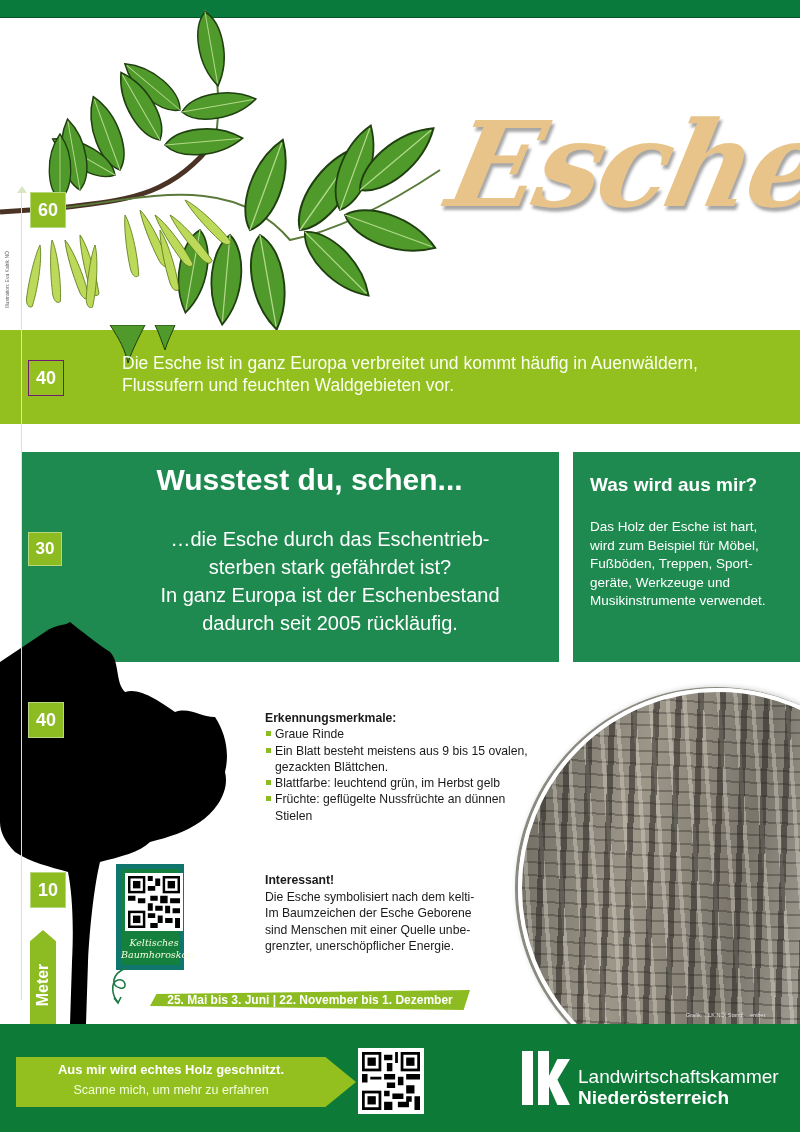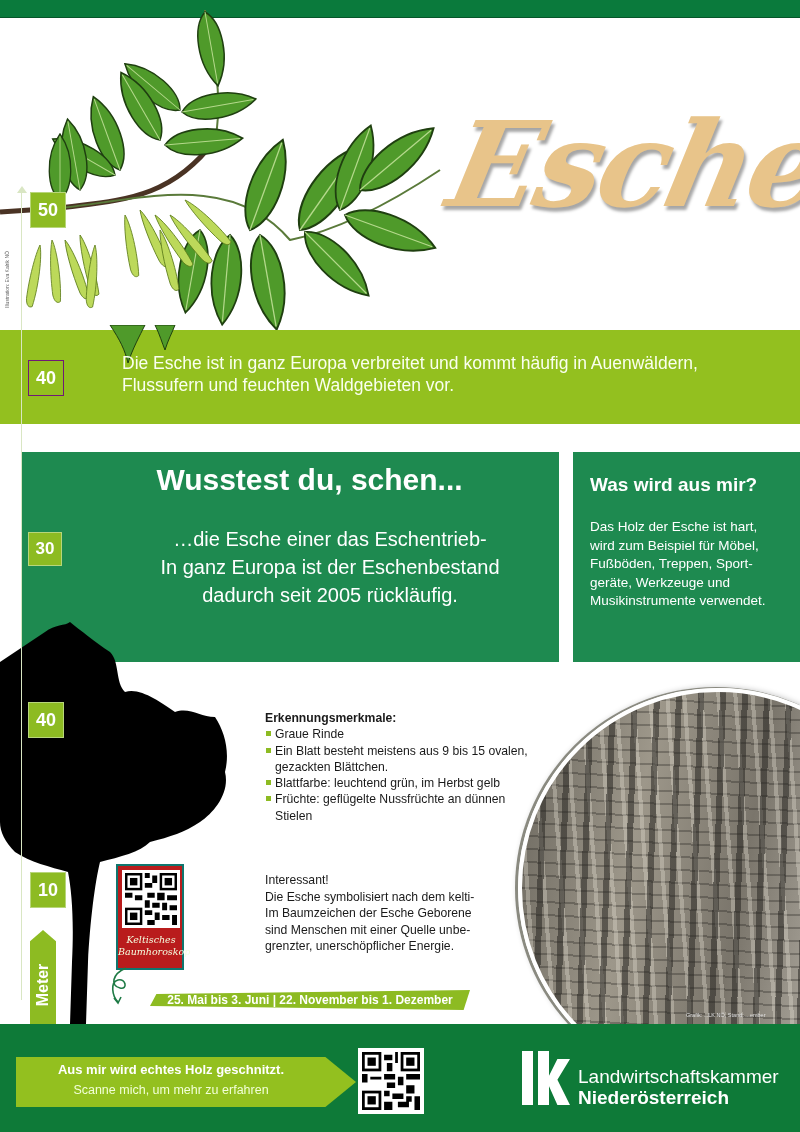--- a/index.html
+++ b/index.html
@@ -31,32 +31,32 @@
   .was-title { left: 590px; top: 474px; width: 200px; font-size: 19px; font-weight: bold; color: #ffffff; }
   .was-body { left: 590px; top: 518px; width: 205px; font-size: 13.5px; color: #ffffff; line-height: 18.5px; }
 
   .features { left: 265px; top: 710px; width: 280px; font-size: 12.2px; color: #1a1a1a; line-height: 16.3px; }
   .features .h { font-weight: bold; }
   .features ul { list-style: none; }
   .features li { position: relative; padding-left: 10px; }
   .features li::before { content: ""; position: absolute; left: 1px; top: 5px; width: 5px; height: 5px; background: #8dbb22; }
 
   .interessant { left: 265px; top: 872px; width: 270px; font-size: 12.2px; color: #1a1a1a; line-height: 16.5px; }
-  .interessant .h { font-weight: normal; }
+  .interessant .h { font-weight: bold; }
 
   .bark { left: 518px; top: 688px; width: 400px; height: 400px; border-radius: 50%; overflow: hidden; border: 4px solid #ffffff; box-shadow: -2px 0 0 1px #8a8a80, 0 0 6px rgba(0,0,0,0.3);
     background:
       repeating-linear-gradient(92deg, rgba(40,38,34,0.55) 0 6px, transparent 6px 22px),
       repeating-linear-gradient(86deg, rgba(230,225,212,0.35) 0 4px, transparent 4px 17px),
       repeating-linear-gradient(3deg, rgba(30,28,25,0.3) 0 2px, transparent 2px 13px),
       linear-gradient(100deg, #6b675e 0%, #9d978a 30%, #7a756b 55%, #b2ada3 80%, #8b867c 100%);
   }
   .bark-credit { left: 686px; top: 1012px; width: 114px; font-size: 5.5px; color: #e0e0e0; white-space: nowrap; }
 
-  .qr-card { left: 116px; top: 864px; width: 68px; height: 106px; background: #b91c1c; border: 2px solid #0f766e; }
+  .qr-card { left: 116px; top: 864px; width: 68px; height: 106px; background: #15803d; border: 5px solid #0f766e; }
   .qr-card .qr-inner { position: absolute; left: 4px; top: 4px; width: 58px; height: 58px; background: #fff; padding: 3px; }
   .qr-card .label { position: absolute; left: 0; top: 68px; width: 66px; text-align: center; color: #f4ffe0; font-family: "DejaVu Serif", serif; font-style: italic; font-size: 9.5px; line-height: 12px; }
 
   .meter-arrow { left: 30px; top: 930px; width: 22px; height: 94px; }
   .meter-arrow-shape { position: absolute; left: 0; top: 0; width: 26px; height: 94px; background: #8dbb22; clip-path: polygon(50% 0, 100% 12%, 100% 100%, 0 100%, 0 12%); }
   .meter-label { position: absolute; left: -25px; top: 46px; width: 76px; text-align: center; transform: rotate(-90deg); color: #fff; font-weight: bold; font-size: 16px; }
 
   .date-band { left: 150px; top: 990px; width: 320px; height: 20px; background: #8dbb22; clip-path: polygon(2% 20%, 100% 0, 98% 100%, 0 80%); }
   .date-text { left: 150px; top: 991px; width: 320px; text-align: center; color: #ffffff; font-weight: bold; font-size: 12px; line-height: 18px; }
 
@@ -135,21 +135,22 @@
   <path d="M55,0 C60,10 62,18 65,25 C68,15 72,8 75,0 Z" fill="#4f9a2a" stroke="#1f3f10" stroke-width="1"></path>
 </svg>
 <div class="abs intro-text">
   <div>Die Esche ist in ganz Europa verbreitet und kommt häufig in Auenwäldern,</div>
   <div>Flussufern und feuchten Waldgebieten vor.</div>
 </div>
 
 <div class="abs wusstest"></div>
 <div class="abs wusstest-title">Wusstest du, schen...</div>
 <div class="abs wusstest-body">
-  <div>…die Esche einer das Eschentrieb-</div>
+  <div>…die Esche durch das Eschentrieb-</div>
+  <div>sterben stark gefährdet ist?</div>
   <div>In ganz Europa ist der Eschenbestand</div>
   <div>dadurch seit 2005 rückläufig.</div>
 </div>
 
 <div class="abs was"></div>
 <div class="abs was-title">Was wird aus mir?</div>
 <div class="abs was-body">
   <div>Das Holz der Esche ist hart,</div>
   <div>wird zum Beispiel für Möbel,</div>
   <div>Fußböden, Treppen, Sport-</div>
@@ -158,21 +159,21 @@
 </div>
 
 <svg class="abs" style="left:0;top:622px" width="240" height="402">
   <path d="M0,40 C15,30 30,20 45,10 C55,2 65,4 70,0 C80,8 95,20 110,30 C120,40 115,60 125,70 C140,65 160,80 175,90 C190,85 200,95 215,95 C225,110 230,130 225,150 C230,170 215,190 200,200 C185,210 170,215 150,220 C140,230 120,235 100,240 C95,260 90,300 88,340 L86,402 L70,402 L72,340 C74,300 72,270 68,250 C50,245 30,240 15,230 C5,220 0,210 0,200 Z" fill="#000"></path>
   <path d="M72,250 C60,230 50,210 48,190 M78,240 C90,220 100,200 95,175" stroke="#000" stroke-width="5" fill="none"></path>
 </svg>
 
 <div class="abs meter-line"></div>
 <div class="abs meter-arrow-top"></div>
 
-<div class="abs marker" style="left:30px;top:192px">50</div>
+<div class="abs marker" style="left:30px;top:192px">60</div>
 <div class="abs marker outline" style="left:28px;top:360px">40</div>
 <div class="abs marker" style="left:28px;top:532px;width:34px;height:34px;font-size:17px">30</div>
 <div class="abs marker" style="left:28px;top:702px">40</div>
 <div class="abs marker" style="left:30px;top:872px">10</div>
 
 <div class="abs meter-arrow">
   <div class="meter-arrow-shape"></div>
   <div class="meter-label">Meter</div>
 </div>
 

